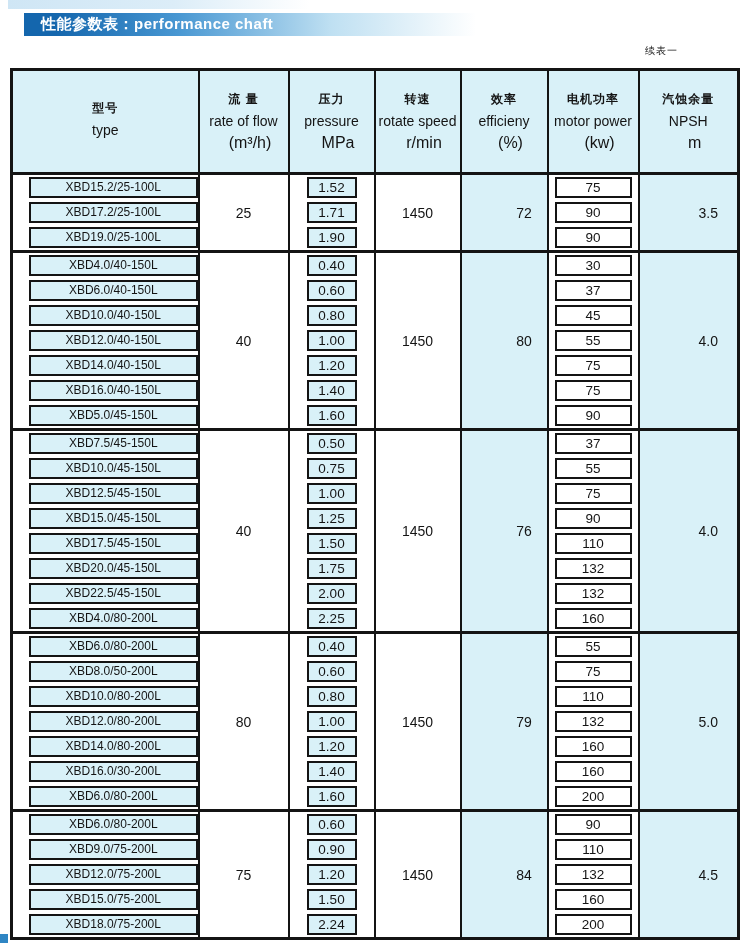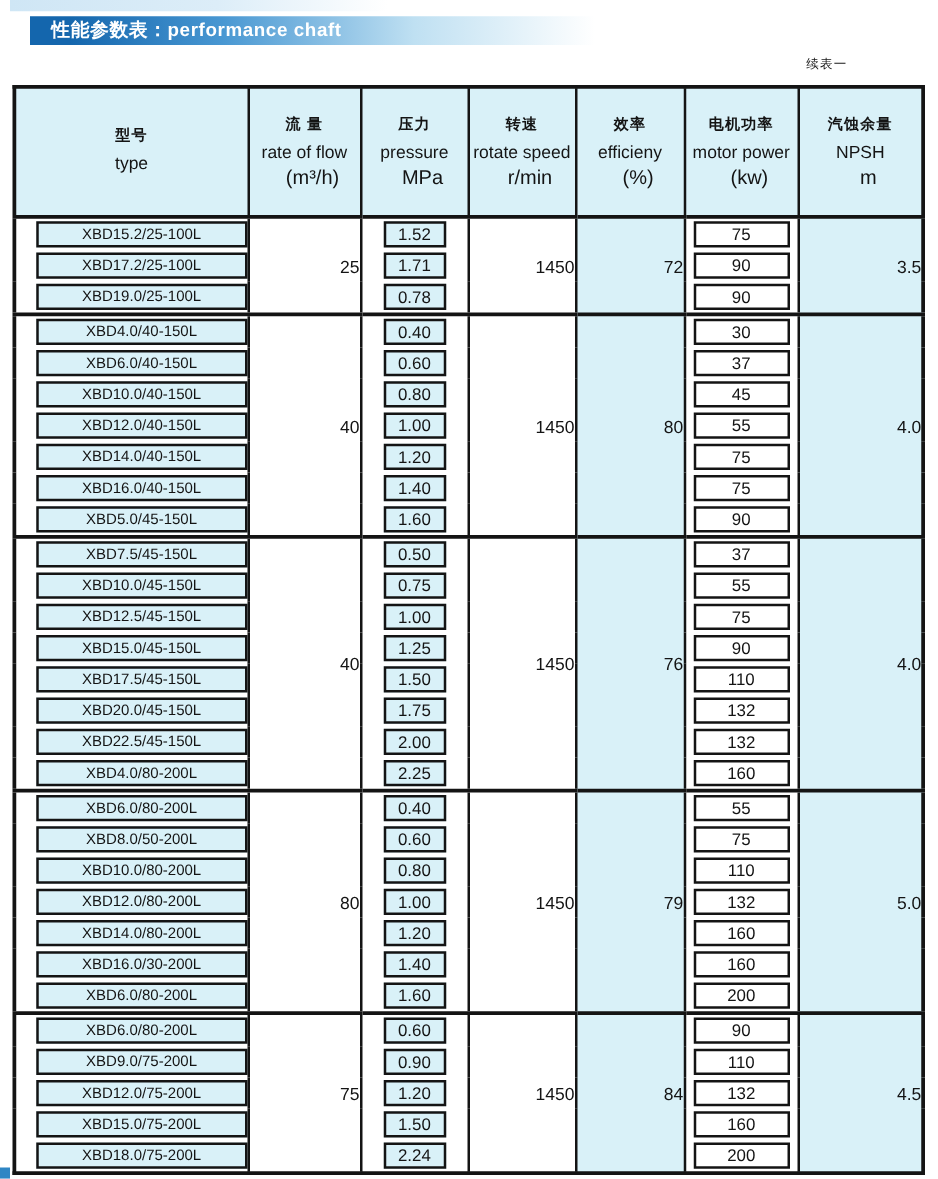--- a/index.html
+++ b/index.html
@@ -42,21 +42,21 @@
     background:var(--cyan);
     border:2px solid var(--line);
     height:104px;vertical-align:middle;text-align:center;
   }
   .h-cn{font-size:12px;font-weight:bold;margin-bottom:5px;letter-spacing:1px;}
   .h-en{font-size:14px;margin-bottom:5px;}
   .h-unit{font-size:16px;padding-left:13px;}
   tbody tr{height:25px;}
   tbody td{padding:0;vertical-align:middle;font-size:14px;}
   td.merged{
-    border:2px solid var(--line);text-align:right;
+    border:2px solid var(--line);text-align:center;
   }
   td.bg-white{background:#ffffff;}
   td.bg-cyan{background:var(--cyan);padding-left:40px;}
   td.col-type{border-right:2px solid var(--line);background:#ffffff;}
   td.col-pressure,td.col-power{
     border-left:2px solid var(--line);border-right:2px solid var(--line);
     background:#ffffff;
   }
   tr.group-start > td{border-top:3px solid var(--line);}
   .cellbox{
@@ -154,21 +154,21 @@
         </td>
         <td class="col-power">
           <div class="cellbox power-box">90</div>
         </td>
       </tr>
       <tr>
         <td class="col-type">
           <div class="cellbox type-box">XBD19.0/25-100L</div>
         </td>
         <td class="col-pressure">
-          <div class="cellbox pressure-box">0.78</div>
+          <div class="cellbox pressure-box">1.90</div>
         </td>
         <td class="col-power">
           <div class="cellbox power-box">90</div>
         </td>
       </tr>
       <tr class="group-start">
         <td class="col-type">
           <div class="cellbox type-box">XBD4.0/40-150L</div>
         </td>
         <td class="merged bg-white" rowspan="7">40</td>

